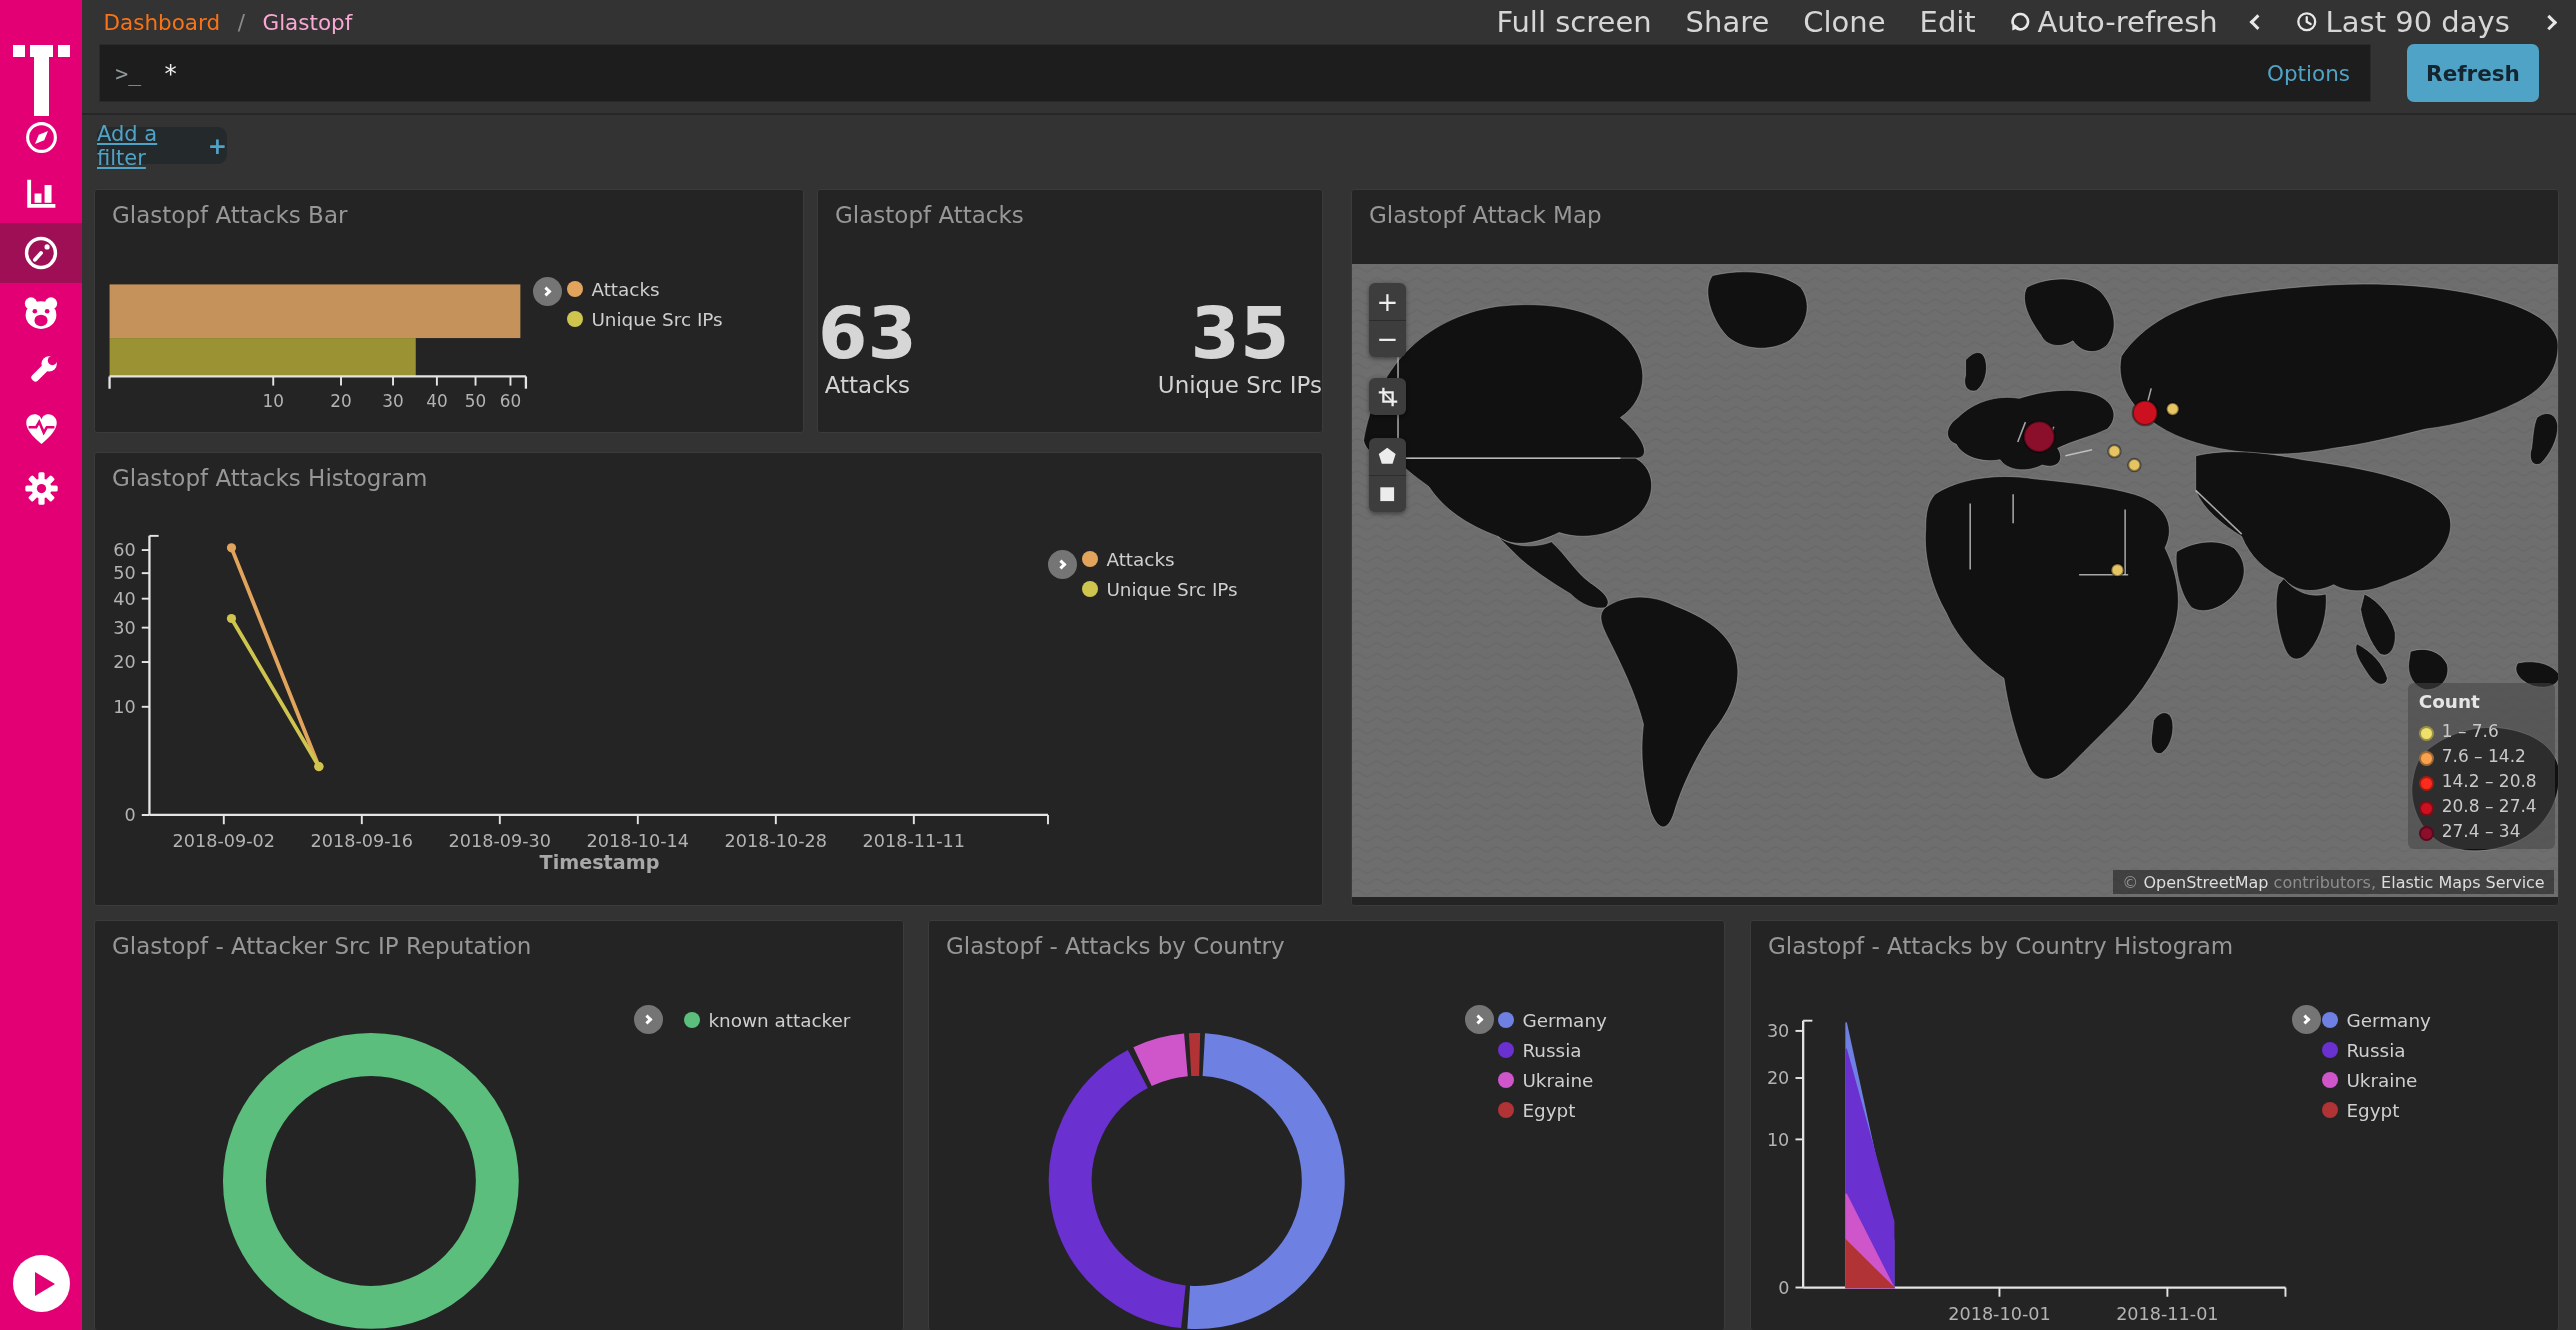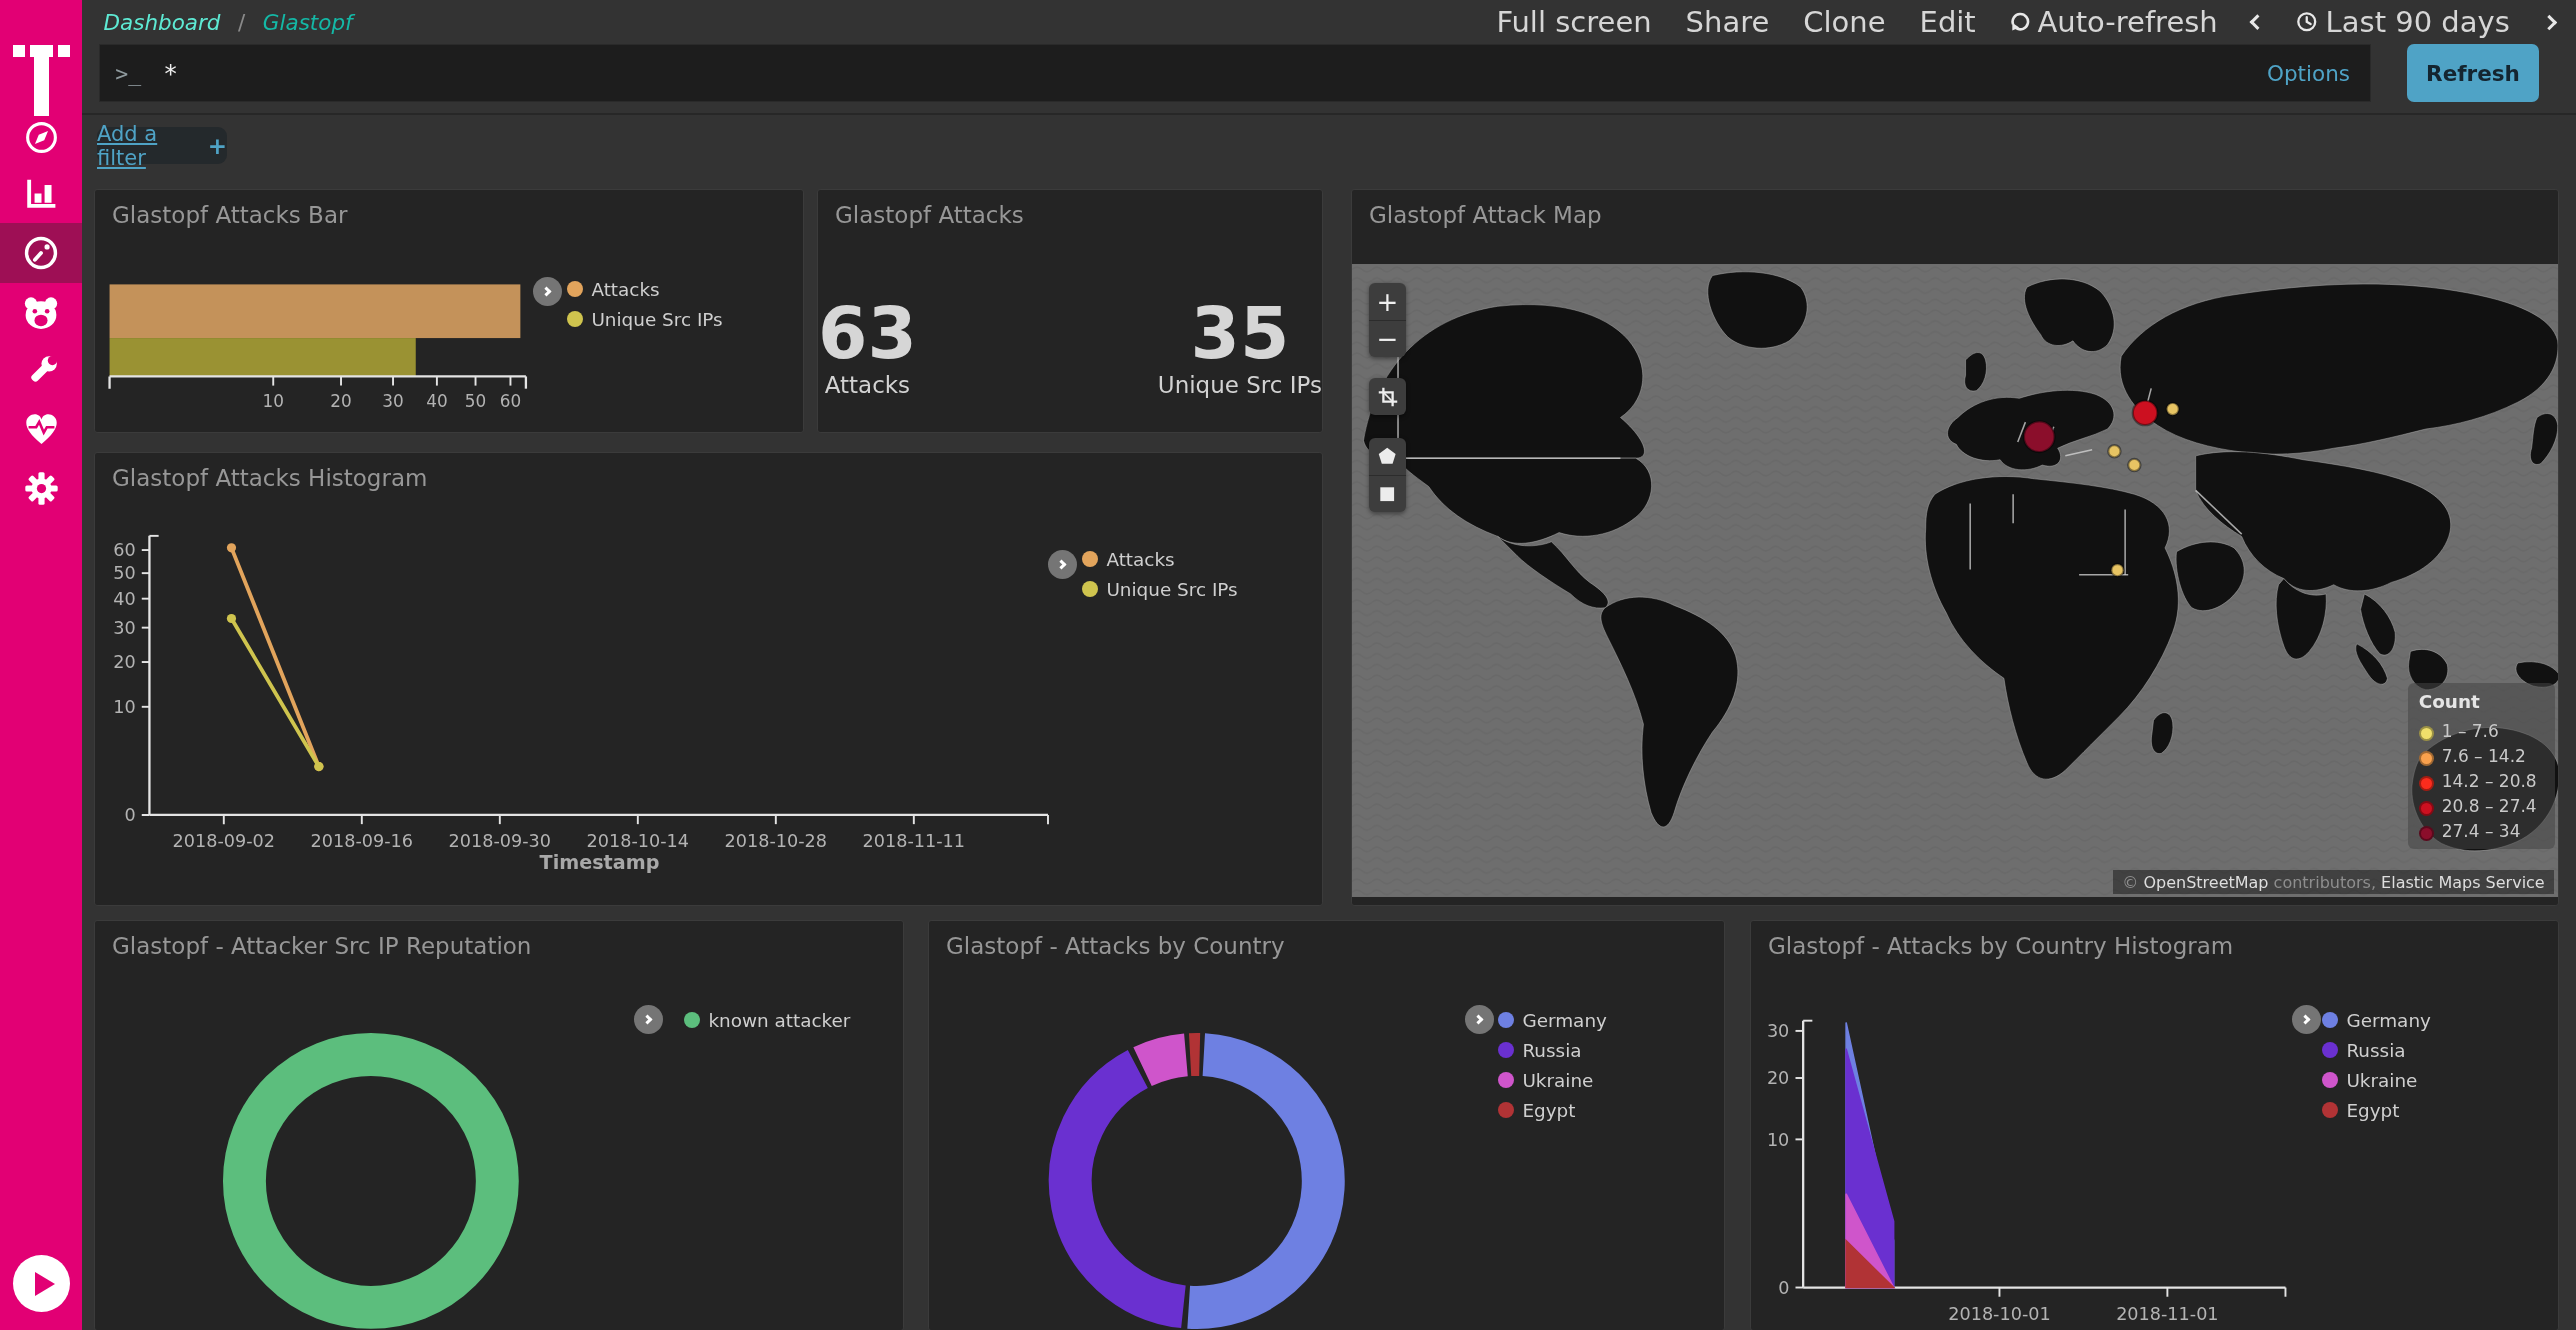--- a/index.html
+++ b/index.html
@@ -14,23 +14,23 @@
   .side-item.active { background:#9e0f55; }
   .tlogo { position:absolute; left:0; top:31px; width:82px; height:92px; }
   .tlogo .sq { position:absolute; width:12.3px; height:12.3px; background:#fff; }
   .tlogo .bar { position:absolute; left:30px; top:14px; width:23px; height:12.3px; background:#fff; }
   .tlogo .stem { position:absolute; left:34px; top:14px; width:15.3px; height:71px; background:#fff; }
   .collapse-btn { position:absolute; left:13px; top:1255px; width:57px; height:57px; background:#fff; border-radius:50%; display:flex; align-items:center; justify-content:center; cursor:pointer; }
   .collapse-btn .tri { width:0; height:0; border-left:20px solid #e20074; border-top:12.3px solid transparent; border-bottom:12.3px solid transparent; margin-left:6.1px; }
   
   .topbar { position:absolute; left:82px; top:0; width:2494px; height:44px; display:flex; align-items:center; padding:0 21.5px; }
   .crumb { font-size:21.5px; }
-  .crumb a { color:#5eead4; text-decoration:none; cursor:pointer;font-style:italic; }
+  .crumb a { color:#f97316; text-decoration:none; cursor:pointer; }
   .crumb .sep { color:#8a8a8a; margin:0 10.7px; }
-  .crumb .cur { color:#14b8a6;font-style:italic; }
+  .crumb .cur { color:#f9a8d4; }
   .top-actions { margin-left:auto; display:flex; align-items:center; gap:34px; font-size:29px; color:#d6d6d6; }
   .top-actions .act { cursor:pointer; display:flex; align-items:center; gap:7.7px; }
   .chev { display:inline-block; width:10.7px; height:10.7px; border-top:3.1px solid #e8e8e8; border-right:3.1px solid #e8e8e8; }
   .chev.left { transform:rotate(-135deg); }
   .chev.right { transform:rotate(45deg); }
   
   .query-input { position:absolute; left:99px; top:44px; width:2272px; height:58px; background:#1d1d1d; border:0.8px solid #2a2a2a; display:flex; align-items:center; }
   .prompt { font-family:"DejaVu Sans Mono","Liberation Mono",monospace; color:#8f9a9e; font-size:21.5px; margin-left:15.3px; }
   .query-text { font-family:"DejaVu Sans Mono","Liberation Mono",monospace; background:transparent; border:none; outline:none; color:#eee; font-size:24.5px; margin-left:20px; flex:1; }
   .options-link { color:#4fa3c6; font-size:21.5px; margin-right:20px; cursor:pointer; }

